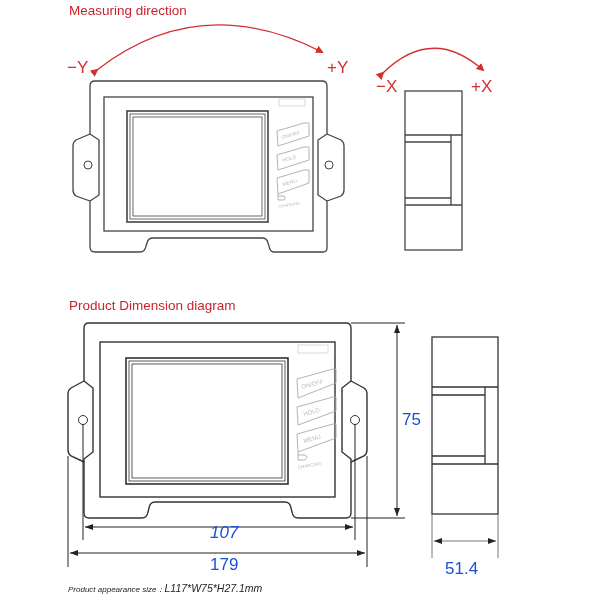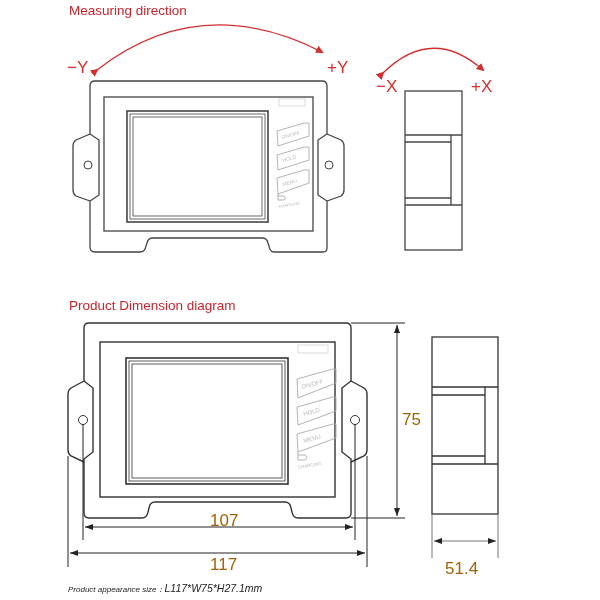--- a/index.html
+++ b/index.html
@@ -1,20 +1,20 @@
 <!DOCTYPE html>
 <html><head>
   <meta charset="utf-8">
   <style>
     html, body { margin: 0; padding: 0; background: #ffffff; }
     body { width: 600px; height: 600px; position: relative; overflow: hidden; font-family: "Liberation Sans", sans-serif; }
     .abs { position: absolute; }
     .red-title { color: #c8242c; font-size: 13.5px; font-family: "Liberation Sans", sans-serif; white-space: nowrap; }
     .axis-label { color: #d32f2f; font-size: 17px; font-family: "Liberation Sans", sans-serif; white-space: nowrap; }
-    .dim-label { color: #a16207; font-size: 17px; font-family: "Liberation Sans", sans-serif; white-space: nowrap; }
+    .dim-label { color: #1d4ed8; font-size: 17px; font-family: "Liberation Sans", sans-serif; white-space: nowrap; }
     .btn-label { font-size: 5px; fill: #bbbbbb; font-family: "Liberation Sans", sans-serif; }
     .footer { font-size: 8px; color: #222; white-space: nowrap; font-family: "Liberation Sans", sans-serif; }
     .footer .val { font-size: 10.5px; }
     svg { position: absolute; left: 0; top: 0; }
   </style>
 </head>
 <body>
 
 <div class="abs red-title" style="left:69px; top:3px;">Measuring direction</div>
 <div class="abs red-title" style="left:69px; top:262px;margin-top:36px;">Product Dimension diagram</div>
@@ -136,19 +136,19 @@
     <line x1="432" y1="464" x2="498" y2="464"></line>
   </g>
   <g stroke="#666" stroke-width="0.9" fill="none">
     <line x1="432" y1="514" x2="432" y2="558"></line>
     <line x1="498" y1="514" x2="498" y2="558"></line>
     <line x1="434" y1="541" x2="496" y2="541" marker-start="url(#blkArrowStart)" marker-end="url(#blkArrowEnd)"></line>
   </g>
 </svg>
 
 <div class="abs dim-label" style="left:402px; top:410px;">75</div>
-<div class="abs dim-label" style="left:210px; top:511px;">107</div>
-<div class="abs dim-label" style="left:210px; top:555px;">117</div>
+<div class="abs dim-label" style="left:210px; top:523px;font-style:italic;">107</div>
+<div class="abs dim-label" style="left:210px; top:555px;">179</div>
 <div class="abs dim-label" style="left:445px; top:559px;">51.4</div>
 
 <div class="abs footer" style="left:68px; top:582px;font-style:italic;">
   <span>Product appearance size：</span><span class="val">L117*W75*H27.1mm</span>
 </div>
 
 </body></html>

